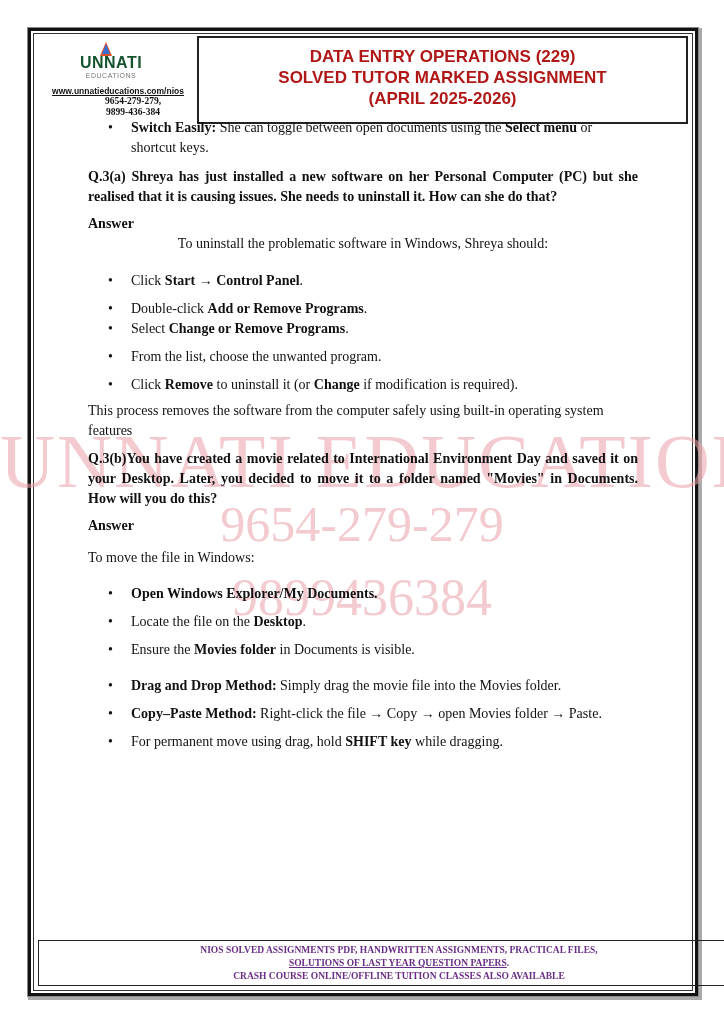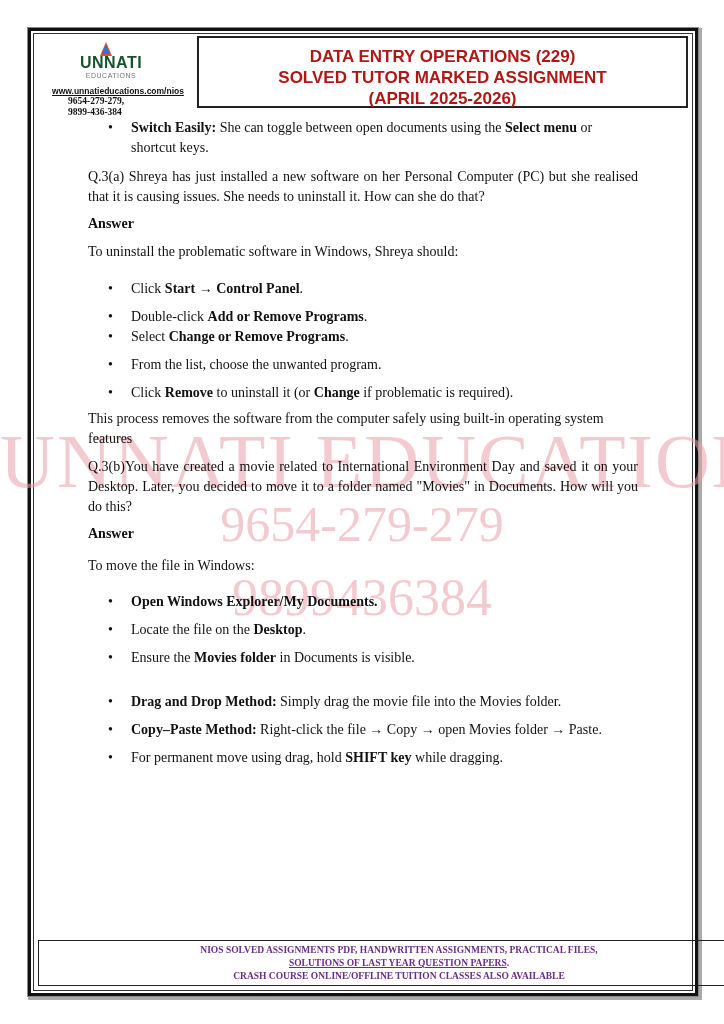--- a/index.html
+++ b/index.html
@@ -10,28 +10,28 @@
   .wm1 { top:418px; font-size:76px; letter-spacing:2px; }
   .wm2 { top:495px; font-size:50px; }
   .wm3 { top:568px; font-size:52px; }
   .logo-block { position:absolute; left:38px; top:42px; width:160px; text-align:center; }
   .logo { position:relative; height:40px; }
   .logo-mark { position:absolute; left:62px; top:0; width:0; height:0; border-left:6px solid transparent; border-right:6px solid transparent; border-bottom:14px solid #e0502a; }
   .logo-mark2 { position:absolute; left:64px; top:2px; width:0; height:0; border-left:4px solid transparent; border-right:4px solid transparent; border-bottom:10px solid #3a6fd0; }
   .logo-text { position:absolute; left:28px; top:12px; width:90px; font-family:"Liberation Sans", sans-serif; font-weight:bold; font-size:16px; color:#14532d; letter-spacing:0.5px; text-align:center; }
   .logo-sub { position:absolute; left:28px; top:30px; width:90px; font-family:"Liberation Sans", sans-serif; font-size:7px; color:#777; letter-spacing:0.5px; text-align:center; }
   .website { font-family:"Liberation Sans", sans-serif; font-size:8.5px; font-weight:bold; color:#111; text-decoration:underline; margin-top:4px; }
-  .phone { font-family:"Liberation Serif", serif; font-size:9.5px; font-weight:bold; color:#111; line-height:11px; text-align:left; padding-left:30px; }
-  .title-box { position:absolute; left:197px; top:36px; width:491px; height:72px; border:2px solid #222; box-sizing:border-box; text-align:center; padding-top:8px; }
+  .phone { font-family:"Liberation Serif", serif; font-size:9.5px; font-weight:bold; color:#111; line-height:11px; text-align:center; padding-left:30px; }
+  .title-box { position:absolute; left:197px; top:36px; width:491px; height:88px; border:2px solid #222; box-sizing:border-box; text-align:center; padding-top:8px; }
   .title-line { font-family:"Liberation Sans", sans-serif; font-weight:bold; color:#b01818; font-size:17px; line-height:21px; }
   .content { position:absolute; left:88px; top:118px; width:550px; font-size:14px; line-height:20px; }
   .bullet-list { list-style:none; margin:0; padding:0; }
   .bullet-list li { position:relative; padding-left:43px; }
   .bullet-list li::before { content:"•"; position:absolute; left:20px; top:0; }
-  .q { font-weight:normal; text-align:justify; }
+  .q { font-weight:bold; text-align:justify; }
   .p { margin:0; }
   b { font-weight:bold; }
   .footer-box { position:absolute; left:38px; top:940px; width:722px; height:46px; border:1px solid #222; box-sizing:border-box; text-align:center; padding-top:3px; }
   .footer-line { font-family:"Liberation Serif", serif; font-weight:bold; font-size:9.5px; line-height:13px; color:#6a2d86; }
   .footer-link { text-decoration:underline; }
 </style>
 </head>
 <body>
 
 <div class="outer-frame"></div>
@@ -59,40 +59,40 @@
   <div class="title-line">(APRIL 2025-2026)</div>
 </div>
 
 <div class="content">
   <ul class="bullet-list">
     <li><b>Switch Easily:</b><span> She can toggle between open documents using the </span><b>Select menu</b><span> or shortcut keys.</span></li>
   </ul>
 
   <p class="p q" style="margin-top:9px;">Q.3(a) Shreya has just installed a new software on her Personal Computer (PC) but she realised that it is causing issues. She needs to uninstall it. How can she do that?</p>
   <p class="p" style="margin-top:7px; font-weight:bold;">Answer</p>
-  <p class="p" style="margin-top:8px;">To uninstall the problematic software in Windows, Shreya should:</p>
+  <p class="p" style="margin-top:0;text-align:center;">To uninstall the problematic software in Windows, Shreya should:</p>
 
   <ul class="bullet-list" style="margin-top:17px;">
     <li style="margin-bottom:8px;"><span>Click </span><b>Start → Control Panel</b><span>.</span></li>
     <li style=""><span>Double-click </span><b>Add or Remove Programs</b><span>.</span></li>
     <li style="margin-bottom:8px;"><span>Select </span><b>Change or Remove Programs</b><span>.</span></li>
     <li style="margin-bottom:8px;"><span>From the list, choose the unwanted program.</span></li>
-    <li><span>Click </span><b>Remove</b><span> to uninstall it (or </span><b>Change</b><span> if problematic is required).</span></li>
+    <li><span>Click </span><b>Remove</b><span> to uninstall it (or </span><b>Change</b><span> if modification is required).</span></li>
   </ul>
 
   <p class="p" style="margin-top:6px;">This process removes the software from the computer safely using built-in operating system features</p>
 
   <p class="p q" style="margin-top:8px;">Q.3(b)You have created a movie related to International Environment Day and saved it on your Desktop. Later, you decided to move it to a folder named "Movies" in Documents. How will you do this?</p>
   <p class="p" style="margin-top:7px; font-weight:bold;">Answer</p>
   <p class="p" style="margin-top:12px;">To move the file in Windows:</p>
 
   <ul class="bullet-list" style="margin-top:16px;">
     <li style="margin-bottom:8px;"><b>Open Windows Explorer/My Documents.</b></li>
     <li style="margin-bottom:8px;"><span>Locate the file on the </span><b>Desktop</b><span>.</span></li>
-    <li style="margin-bottom:24px;"><span>Ensure the </span><b>Movies folder</b><span> in Documents is visible.</span></li>
+    <li style="margin-bottom:16px;"><span>Ensure the </span><b>Movies folder</b><span> in Documents is visible.</span></li>
     <li style="margin-bottom:8px;"><b>Drag and Drop Method:</b><span> Simply drag the movie file into the Movies folder.</span></li>
     <li style="margin-bottom:8px;"><b>Copy–Paste Method:</b><span> Right-click the file → Copy → open Movies folder → Paste.</span></li>
     <li><span>For permanent move using drag, hold </span><b>SHIFT key</b><span> while dragging.</span></li>
   </ul>
 </div>
 
 <div class="footer-box">
   <div class="footer-line">NIOS SOLVED ASSIGNMENTS PDF, HANDWRITTEN ASSIGNMENTS, PRACTICAL FILES,</div>
   <div class="footer-line"><span class="footer-link">SOLUTIONS OF LAST YEAR QUESTION PAPERS</span><span>.</span></div>
   <div class="footer-line">CRASH COURSE ONLINE/OFFLINE TUITION CLASSES ALSO AVAILABLE</div>

